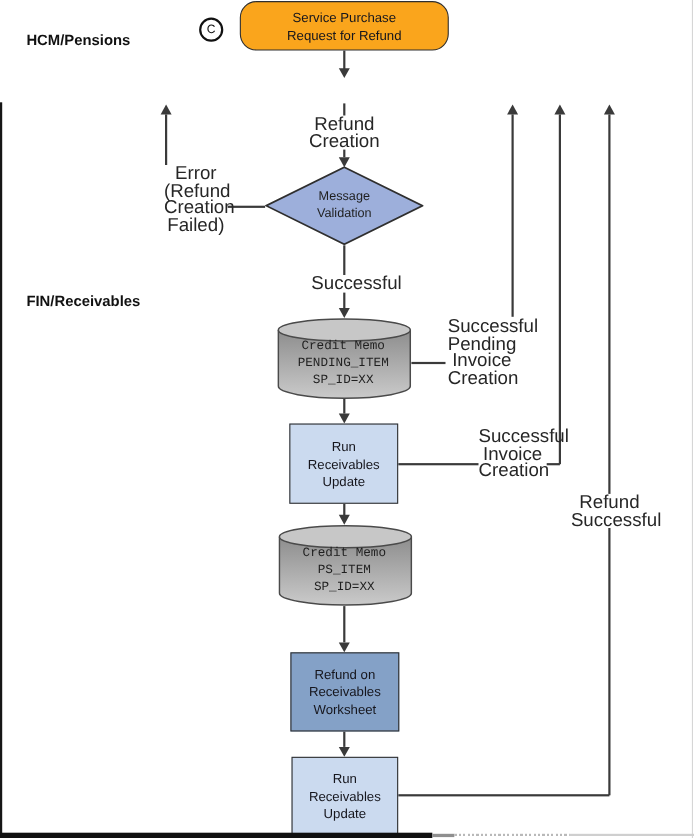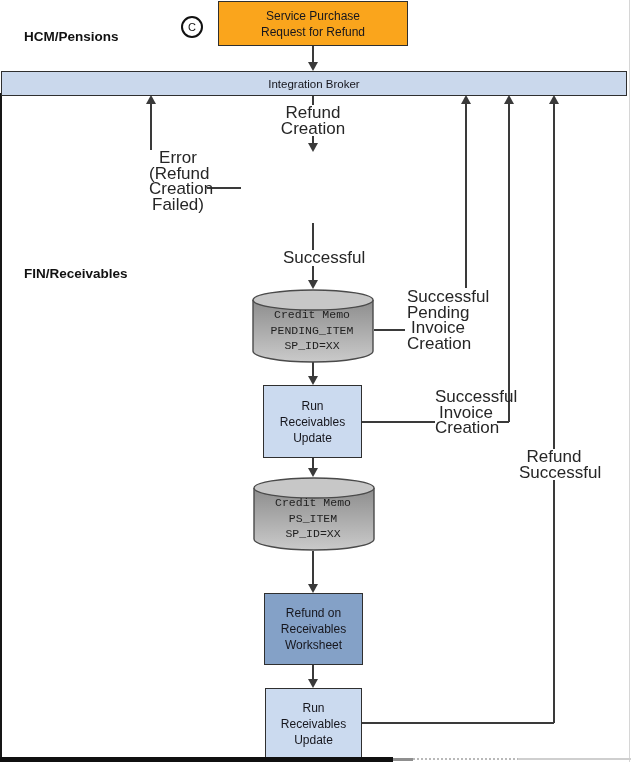--- a/index.html
+++ b/index.html
@@ -7,21 +7,21 @@
     position:relative;width:631px;height:762px;background:#ffffff;
     font-family:"Liberation Sans", sans-serif;overflow:hidden;color:#1a1a1a;
   }
   
   .node{
     position:absolute;display:flex;align-items:center;justify-content:center;
     text-align:center;font-size:12px;line-height:16px;color:#16161d;z-index:3;
     white-space:pre-line;
   }
   .box{border:1.8px solid #2f2f2f;box-sizing:border-box;}
-  .start-box{left:218px;top:1px;width:190px;height:45px;background:#FAA51C;}
+  .start-box{left:218px;top:1px;width:190px;height:45px;background:#FAA51C;border-radius:15px;}
   .broker-bar{left:1px;top:71px;width:624px;height:23px;background:#CAD8EC;border:1.6px solid #2f2f2f;font-size:11.5px;}
   .box1{left:263px;top:385px;width:99px;height:73px;background:#CBDAEF;}
   .romw{left:264px;top:593px;width:99px;height:72px;background:#84A1C7;}
   .box3{left:265px;top:688px;width:97px;height:71px;background:#CBDAEF;}
   .diamond-wrap{position:absolute;left:241px;top:151px;width:144px;height:72px;z-index:3;}
   .diamond-wrap .overlay, .cyl-wrap .overlay{
     position:absolute;left:0;top:0;right:0;bottom:0;display:flex;align-items:center;justify-content:center;
     text-align:center;font-size:11.5px;line-height:15.5px;white-space:pre-line;color:#1f1f1f;
   }
   .cyl-wrap{position:absolute;width:120px;height:74px;z-index:3;font-family:Liberation Mono, monospace;}
@@ -72,27 +72,33 @@
   <div class="badge">
     <span>C</span>
   </div>
 
   <div class="node box start-box">Service Purchase
 Request for Refund</div>
 
   <div class="vline" style="left:312px;top:46px;height:17px;"></div>
   <div class="arr down" style="left:308px;top:62px;"></div>
 
-  <div class="node broker-bar">Integration Broker</div>
 
   <div class="vline" style="left:312px;top:94px;height:49px;"></div>
   <div class="arr down" style="left:308px;top:143px;"></div>
   <div class="lbl bg" style="left:280px;top:105px;width:66px;">Refund
 Creation</div>
 
+  <div class="diamond-wrap">
+    <svg width="144" height="72" viewBox="0 0 144 72">
+      <polygon points="72,1 143,36 72,71 1,36" fill="#9DAFDB" stroke="#2f2f2f" stroke-width="1.6"></polygon>
+    </svg>
+    <div class="overlay">Message
+Validation</div>
+  </div>
 
   <div class="hline" style="left:200px;top:187px;width:41px;"></div>
   <div class="lbl bg" style="left:149px;top:150px;width:58px;">Error
 (Refund
 Creation
 Failed)</div>
   <div class="vline" style="left:150px;top:104px;height:46px;"></div>
   <div class="arr up" style="left:146px;top:95px;"></div>
 
   <div class="vline" style="left:312px;top:223px;height:57px;"></div>

